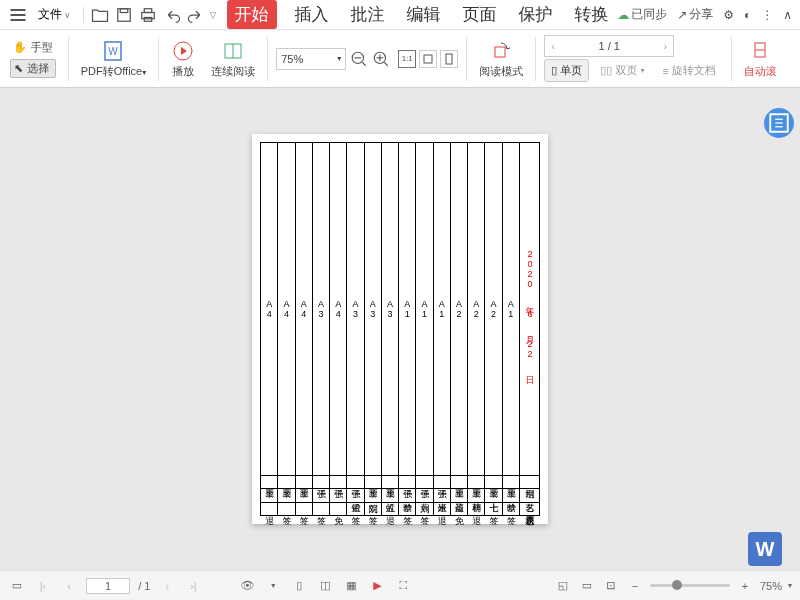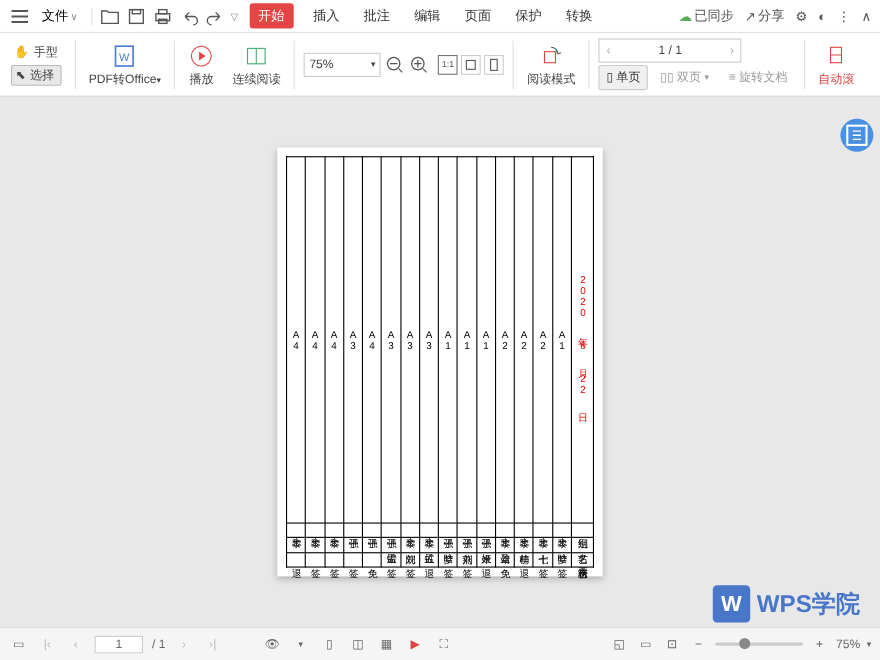--- a/index.html
+++ b/index.html
@@ -2,21 +2,21 @@
 <html><head>
 <meta charset="utf-8">
 <style>
 *{margin:0;padding:0;box-sizing:border-box;font-family:"Microsoft YaHei",sans-serif}
 body{background:#fff;width:800px;height:600px;overflow:hidden;position:relative}
 .titlebar{height:30px;background:#fff;border-bottom:1px solid #e0e0e0;display:flex;align-items:center;padding:0 8px;font-size:12px;gap:4px}
 .titlebar .menu-btn{padding:2px 6px;cursor:pointer;display:flex;align-items:center;gap:2px}
 .titlebar .icon-btn{width:20px;height:20px;display:flex;align-items:center;justify-content:center;cursor:pointer;color:#555}
 .titlebar .sep{width:1px;height:16px;background:#ddd;margin:0 2px}
 .tabs-row{display:flex;align-items:center;gap:14px;margin-left:6px}
-.tab{font-size:12px;color:#333;cursor:pointer;padding:2px 4px}
+.tab{font-size:17px;color:#333;cursor:pointer;padding:2px 4px}
 .tab.active{background:#e64545;color:#fff;border-radius:3px;padding:3px 8px}
 .titlebar-right{margin-left:auto;display:flex;align-items:center;gap:10px;color:#555;font-size:12px}
 .titlebar-right .rb{display:flex;align-items:center;gap:2px;cursor:pointer}
 .toolbar{height:58px;background:#fff;border-bottom:1px solid #d0d0d0;display:flex;align-items:center;padding:0 6px;gap:8px;font-size:11px;color:#444}
 .tool-group{display:flex;flex-direction:column;align-items:center;gap:1px;padding:0 4px;cursor:pointer}
 .tool-group .big-ic{width:24px;height:24px;display:flex;align-items:center;justify-content:center}
 .left-tools{display:flex;flex-direction:column;gap:3px;padding:0 4px}
 .left-tools .lt{display:flex;align-items:center;gap:4px;cursor:pointer;padding:1px 3px}
 .left-tools .lt.active{background:#e8e8e8;border:1px solid #bbb;border-radius:2px}
 .vdiv{width:1px;height:44px;background:#e0e0e0}
@@ -369,14 +369,13 @@
     <span class="sic">−</span>
     <div class="slider"></div>
     <span class="sic">+</span>
     <span>75%</span>
     <span style="font-size:8px">▾</span>
   </div>
 </div>
 
 <div class="watermark">
   <div class="wic">W</div>
-  <span>WPS学院</span>
 </div>
 
 </body></html>

